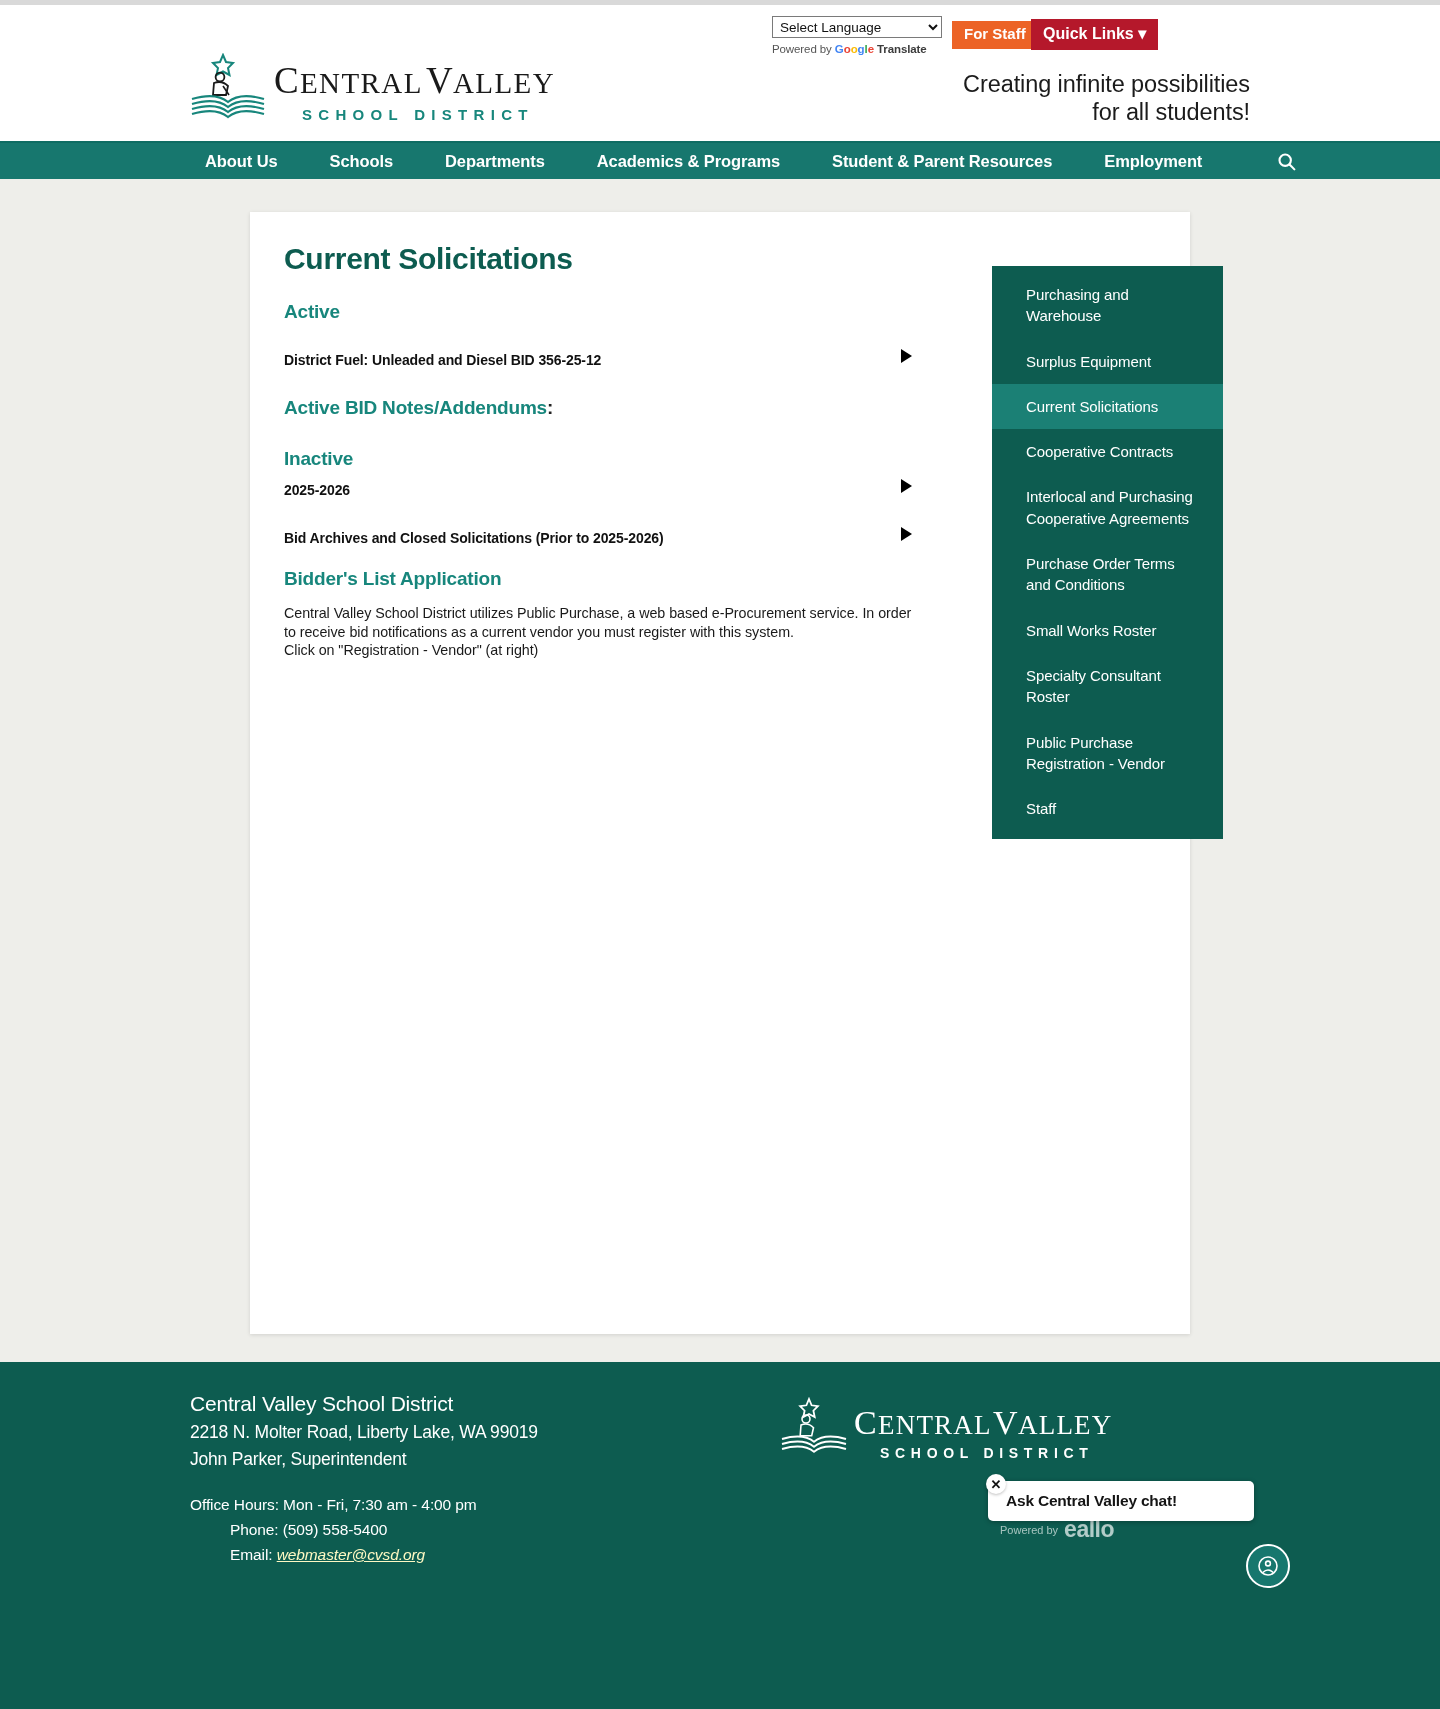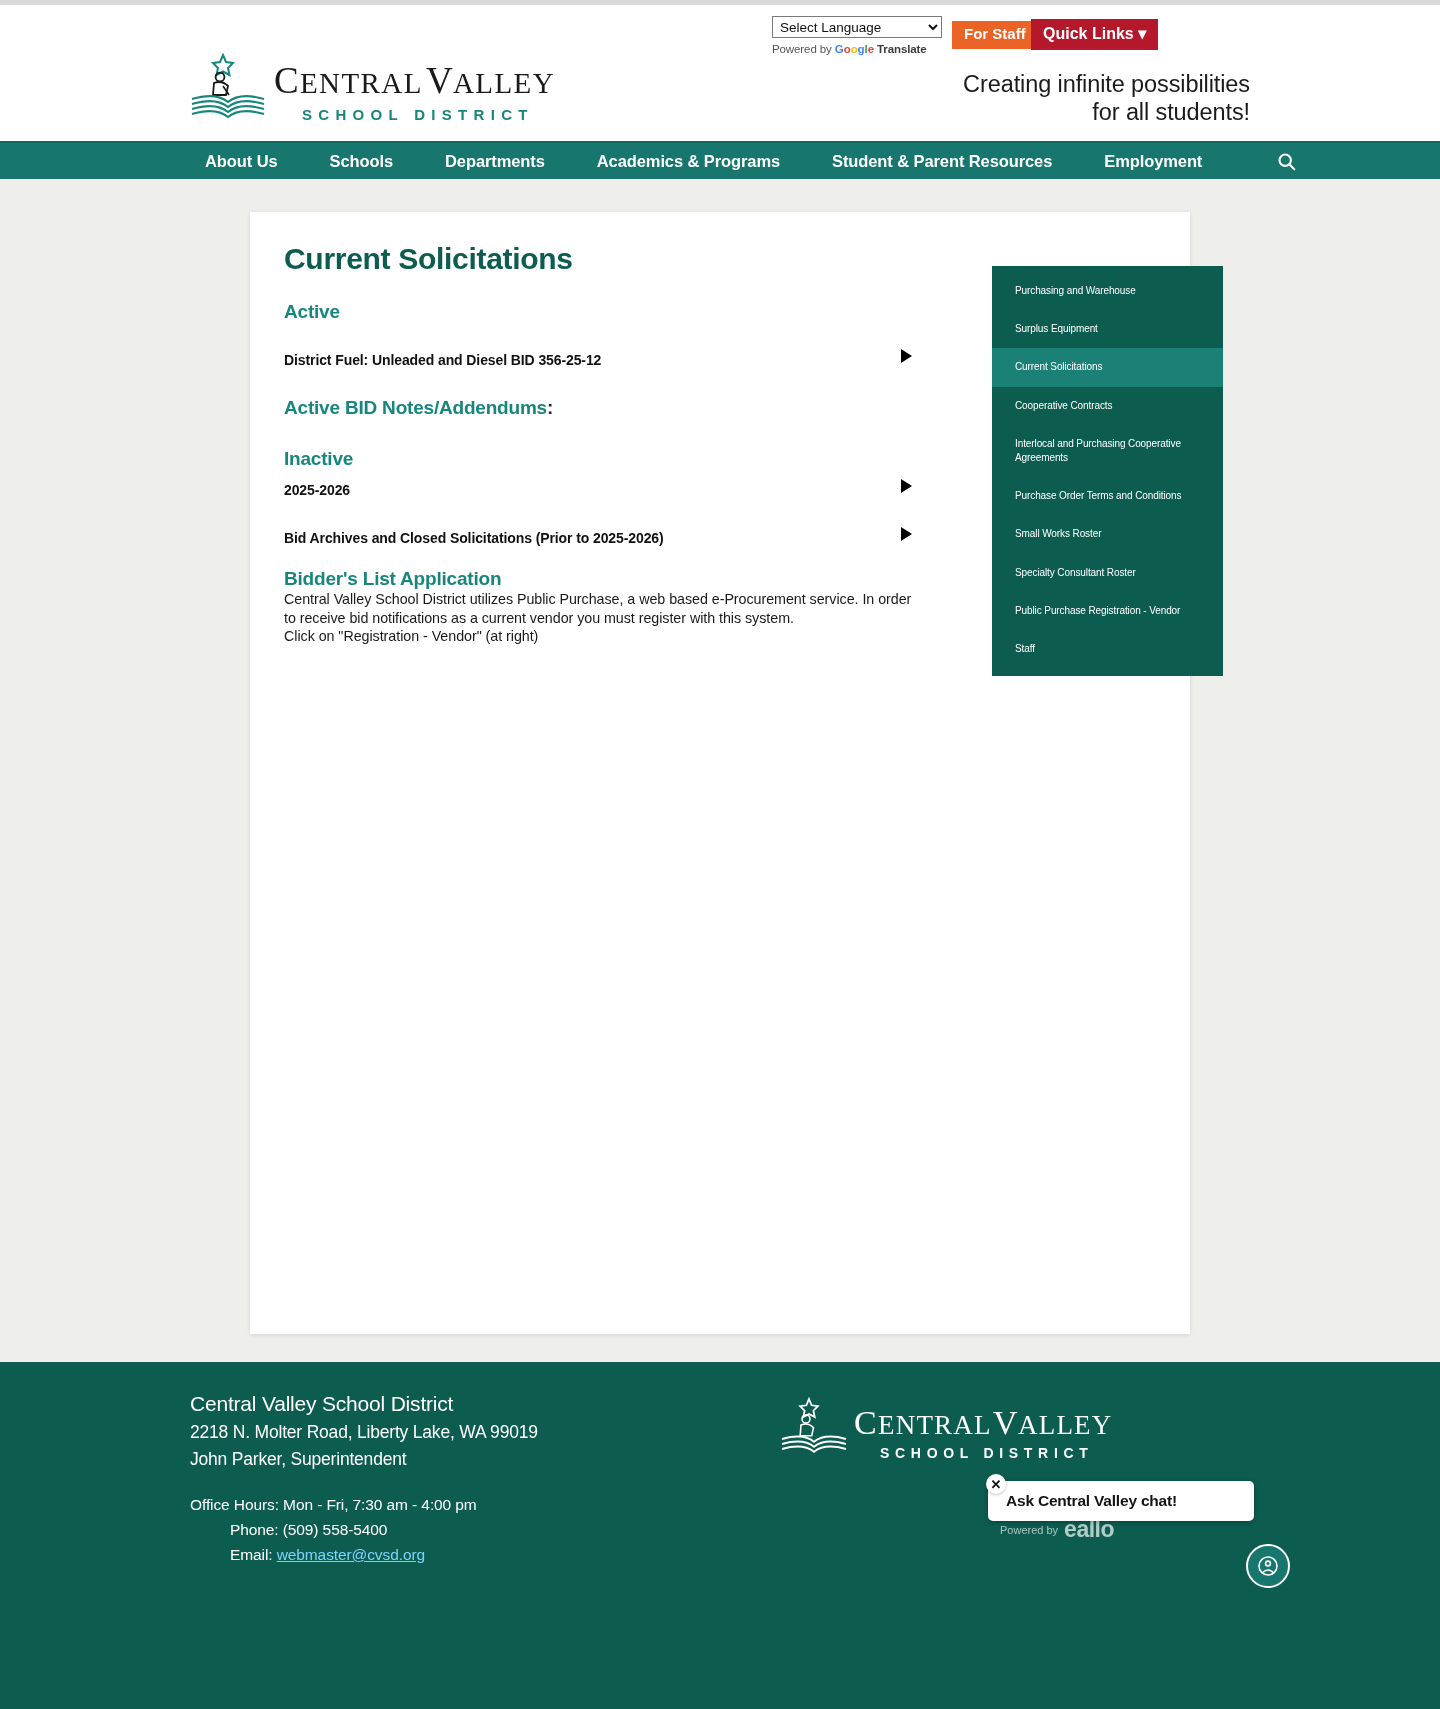--- a/index.html
+++ b/index.html
@@ -190,39 +190,39 @@
     font-size: 19px;
     font-weight: bold;
     margin-top: 22px;
     cursor: pointer;
     letter-spacing: -0.2px;
   }
   .body-text {
     font-size: 14.3px;
     color: #1a1a1a;
     line-height: 1.30;
-    margin-top: 0;
+    margin-top: 14px;
     max-width: 640px;
     letter-spacing: -0.05px;
   }
   .row-block { position: relative; width: 640px; }
 
   
   .side-menu {
     position: absolute;
     right: -33px;
     top: 54px;
     width: 231px;
     background: #0d5c50;
     padding: 6px 0 8px 0;
   }
   .side-item {
     color: #ffffff;
-    font-size: 10px;
-    padding: 12px 22px 12px 23px;
+    font-size: 15px;
+    padding: 12px 22px 12px 34px;
     line-height: 1.42;
     cursor: pointer;
     letter-spacing: -0.1px;
   }
   .side-item.active { background: #1b8075; }
 
   
   .footer {
     position: relative;
     margin-top: 28px;
@@ -236,21 +236,21 @@
     left: 190px;
     top: 30px;
     color: #ffffff;
   }
   .f-name { font-size: 21px; font-weight: normal; letter-spacing:-0.2px; }
   .f-addr { font-size: 17.5px; margin-top: 6px; letter-spacing:-0.2px; }
   .f-sup  { font-size: 17.5px; margin-top: 6px; letter-spacing:-0.2px; }
   .f-hours { font-size: 15.5px; margin-top: 26px; letter-spacing:-0.1px; }
   .f-phone { font-size: 15.5px; margin-top: 7px; margin-left: 40px; letter-spacing:-0.1px;}
   .f-email { font-size: 15.5px; margin-top: 7px; margin-left: 40px; letter-spacing:-0.1px;}
-  .f-email a { color:#7dd3fc; text-decoration: underline; }
+  .f-email a { color:#fef9c3; text-decoration: underline; font-style: italic; }
 
   .footer-logo {
     position: absolute;
     left: 780px;
     top: 35px;
     width: 350px;
   }
 
   
   .chat-bubble {

